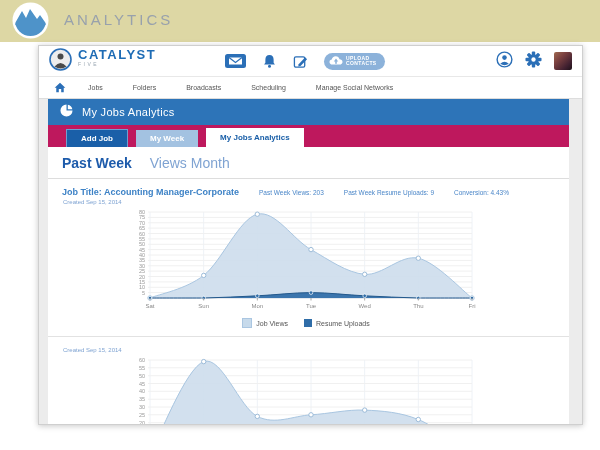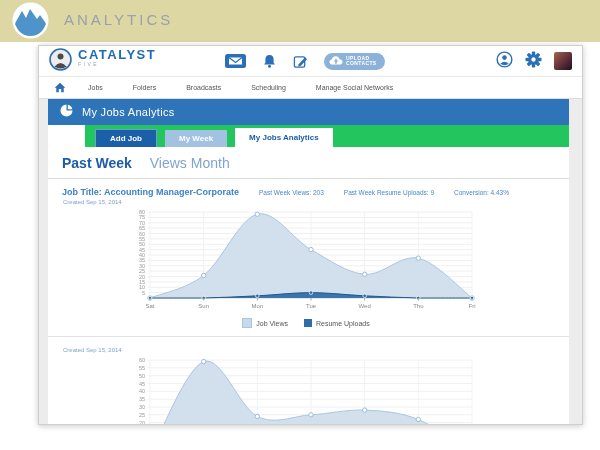--- a/index.html
+++ b/index.html
@@ -20,21 +20,21 @@
   .right-icons{margin-left:auto;display:flex;align-items:center;}
   .right-icons > *{margin-left:12px;}
   .avatar{width:18px;height:18px;border-radius:2px;background:linear-gradient(135deg,#a06a50 0%,#7a4040 35%,#402030 75%,#1d1218 100%);}
   .navbar{height:21px;display:flex;align-items:center;padding-left:15px;border-bottom:1px solid #ddd;background:#fff;}
   .nav-item{font-size:7px;color:#555;margin-right:30px;cursor:pointer;}
   .nav-home{margin-right:22px;display:flex;align-items:center;}
   .content{height:329px;background:#ececec;}
   .card{margin:0 13px 0 9px;background:#fff;min-height:420px;}
   .card-header{height:26px;background:#2d74b8;display:flex;align-items:center;padding-left:12px;}
   .card-title{color:#fff;font-size:11px;margin-left:9px;letter-spacing:.3px;}
-  .tabstrip{height:22px;background:#22c55e;display:flex;align-items:flex-end;padding-left:10px;margin-left:37px;}
+  .tabstrip{height:22px;background:#be185d;display:flex;align-items:flex-end;padding-left:18px;}
   .tab{height:17px;display:flex;align-items:center;justify-content:center;font-size:8px;font-weight:bold;color:#fff;padding:0 14px;margin-right:8px;cursor:pointer;}
   .tab-addjob{background:#1a5fa8;border:1px solid #6f9fd0;border-bottom:none;margin-top:2px;}
   .tab-myjobs{background:#a3c2e1;}
   .tab.active{background:#fff;color:#1a5fa8;height:19px;margin-right:0;}
   .filterrow{display:flex;align-items:center;padding:8px 14px 7px 14px;border-bottom:1px solid #ddd;background:#fff;}
   .filter{font-size:14px;margin-right:18px;cursor:pointer;}
   .filter.active{color:#1d5bab;font-weight:bold;}
   .filter.inactive{color:#7fa3d2;}
   .job-section{padding:8px 19px 2px 14px;background:#fff;}
   .job-section + .job-section{border-top:1px solid #e2e2e2;}

